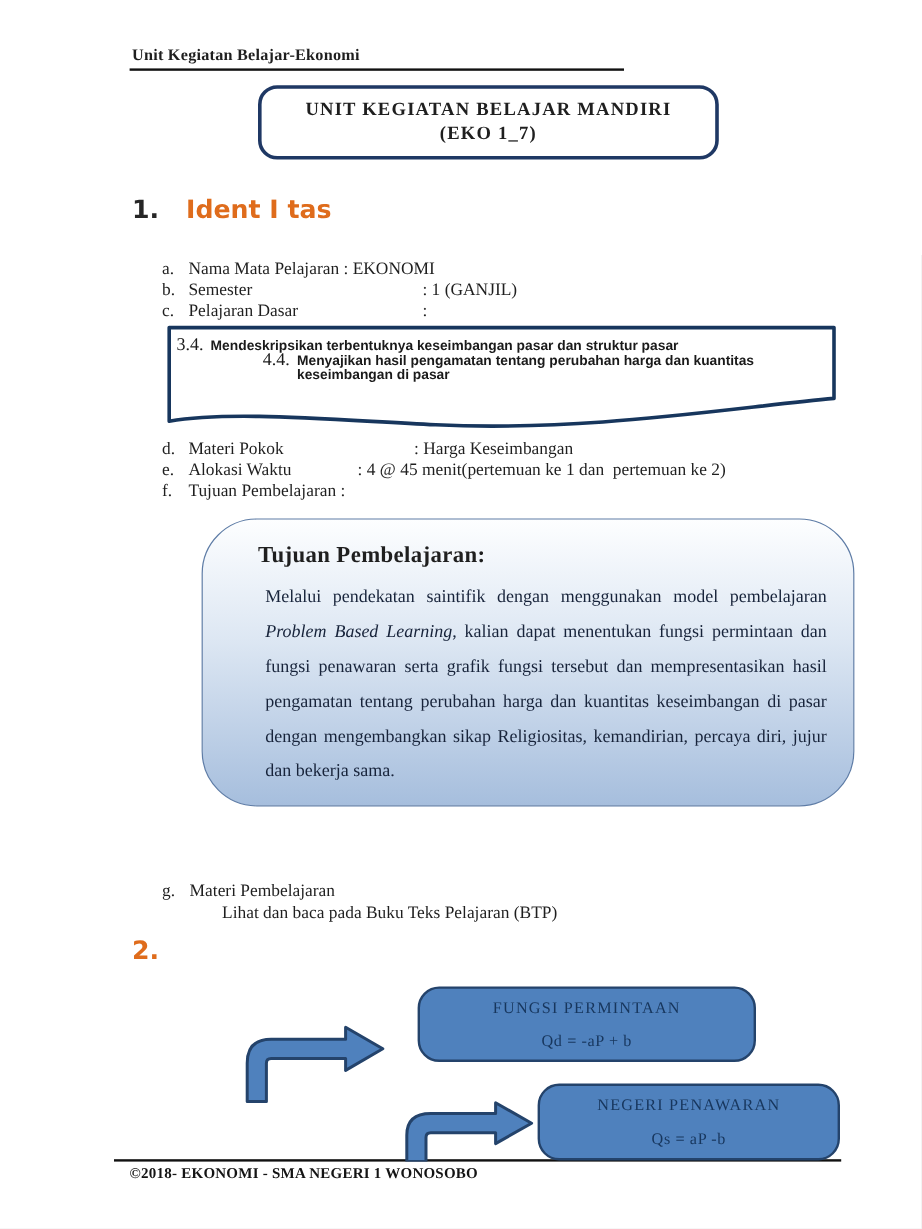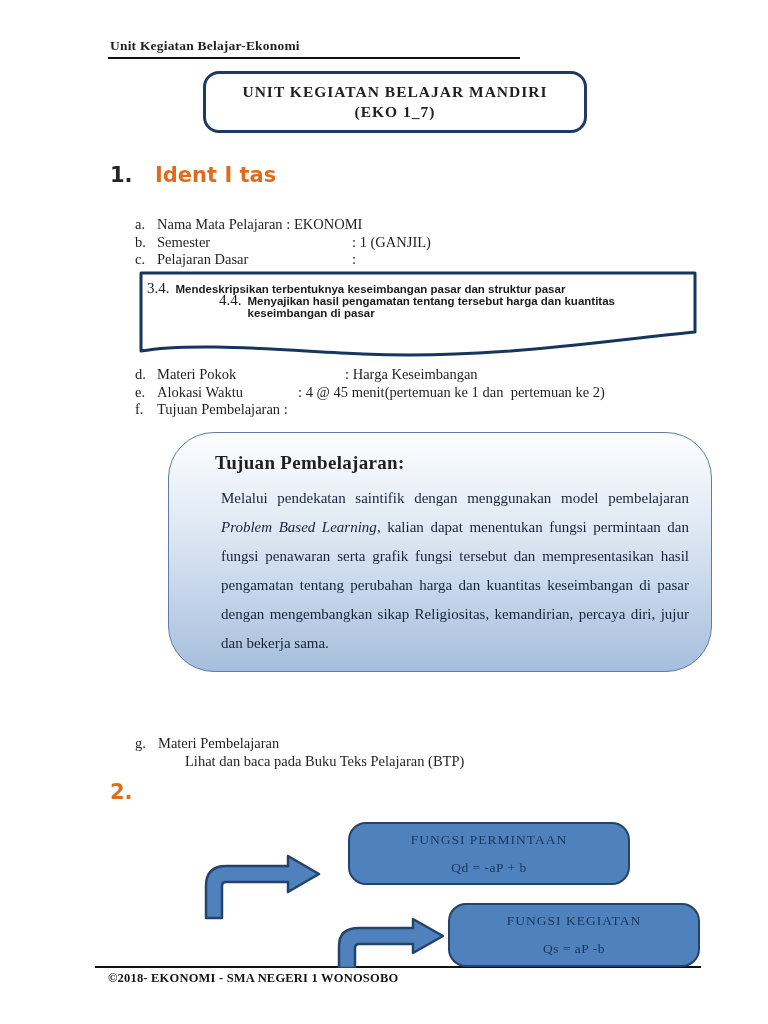--- a/index.html
+++ b/index.html
@@ -9,21 +9,21 @@
     margin:0 auto;
   }
   .abs{position:absolute;}
 
   
   .hdr-text{left:110px;top:38px;font-size:13.5px;font-weight:bold;letter-spacing:.2px;}
   .hdr-line{left:108px;top:57px;width:412px;height:2px;background:#111;}
 
   
   .title-box{
-    left:203px;top:71px;width:378px;height:56px;
+    left:215px;top:71px;width:378px;height:56px;
     border:3px solid #1f3864;border-radius:16px;background:#fff;
     display:flex;flex-direction:column;align-items:center;justify-content:center;
     text-align:center;
   }
   .title-box .l1{font-size:15.5px;font-weight:bold;letter-spacing:1px;}
   .title-box .l2{font-size:15.5px;font-weight:bold;letter-spacing:1px;margin-top:2px;}
 
   
   .sec-head{font-family:"DejaVu Sans", sans-serif;font-weight:bold;font-size:21px;}
   .sec1-num{left:110px;top:163px;color:#262626;}
@@ -122,21 +122,21 @@
   <div class="abs kd-wrap">
     <svg width="560" height="95" viewBox="0 0 560 95">
       <path d="M 3,3 L 557,3 L 557,62 C 470,70 350,90 225,84 C 140,80 55,72 3,81 Z" fill="#ffffff" stroke="#17365d" stroke-width="3" stroke-linejoin="round"></path>
     </svg>
     <div class="kd-line kd1">
       <span class="num">3.4.</span>
       <span class="txt">Mendeskripsikan terbentuknya keseimbangan pasar dan struktur pasar</span>
     </div>
     <div class="kd-line kd2">
       <span class="num">4.4.</span>
-      <span class="txt">Menyajikan hasil pengamatan tentang tersebut harga dan kuantitas keseimbangan  di pasar</span>
+      <span class="txt">Menyajikan hasil pengamatan tentang perubahan harga dan kuantitas keseimbangan  di pasar</span>
     </div>
   </div>
 
   <div class="abs list-def">
     <div class="li-row">
       <span class="letter">d.</span>
       <span class="label lw-188">Materi Pokok</span>
       <span class="value">: Harga Keseimbangan</span>
     </div>
     <div class="li-row">
@@ -168,20 +168,20 @@
   </svg>
   <div class="abs cm-box cm-box1">
     <div class="t">FUNGSI PERMINTAAN</div>
     <div class="f">Qd = -aP + b</div>
   </div>
 
   <svg class="abs arrow-svg" style="left:333px;top:916px;" width="115" height="52" viewBox="0 0 115 52">
     <path d="M 6,52 L 6,30 Q 6,12 26,12 L 80,12 L 80,3 L 110,20 L 80,37 L 80,28 L 26,28 Q 22,28 22,32 L 22,52 Z" fill="#4f81bd" stroke="#24436b" stroke-width="2.5" stroke-linejoin="round"></path>
   </svg>
   <div class="abs cm-box cm-box2">
-    <div class="t">FUNGSI KEGIATAN</div>
+    <div class="t">NEGERI PENAWARAN</div>
     <div class="f">Qs = aP -b</div>
   </div>
 
   <div class="abs ftr-line"></div>
   <div class="abs ftr-text">©2018- EKONOMI - SMA NEGERI 1 WONOSOBO</div>
 
 </div>
 
 </body></html>

